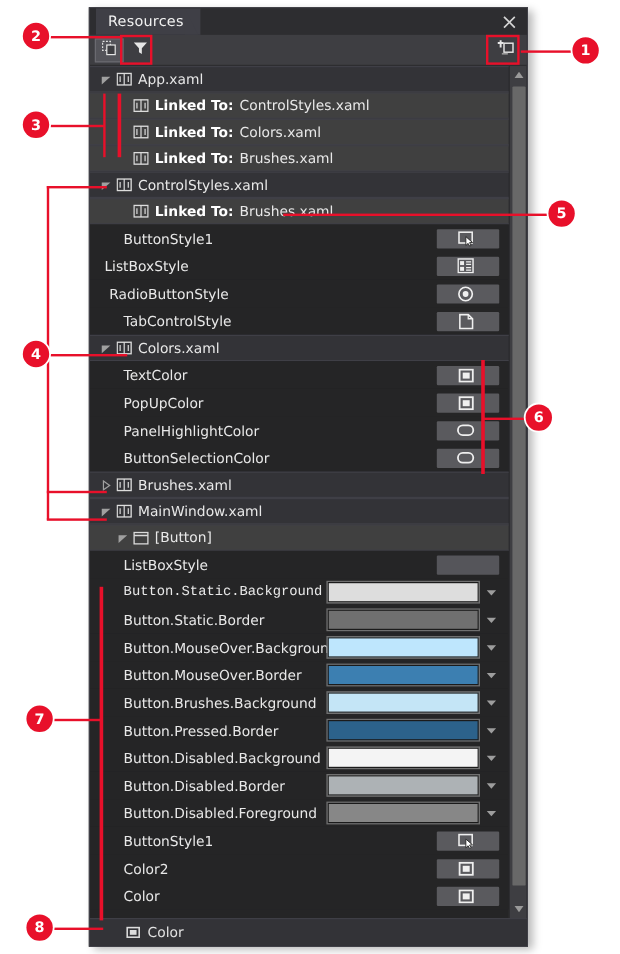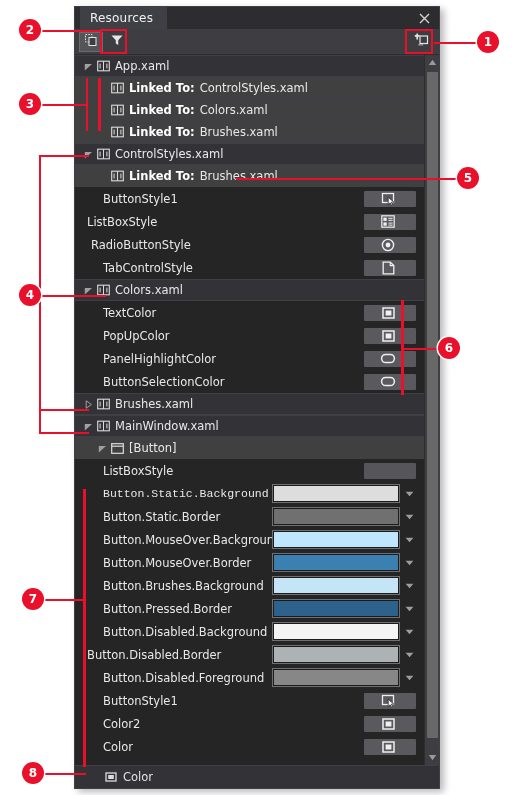--- a/index.html
+++ b/index.html
@@ -651,21 +651,21 @@
             <div class="rowright">
               <div class="swatch" style="background: rgb(244, 244, 244);"></div>
               <div class="caret">
                 <svg width="9" height="6" viewBox="0 0 9 6">
                   <path d="M0.6 0.8 H8.4 L4.5 5.2 Z" fill="#9d9d9d"></path>
                 </svg>
               </div>
             </div>
           </div>
           <div class="row item">
-            <div style="display: flex; align-items: center; padding-left: 12px;">
+            <div style="display: flex; align-items: center; padding-left: 28px;">
               <span class="rlabel">Button.Disabled.Border</span>
             </div>
             <div class="rowright">
               <div class="swatch" style="background: rgb(173, 178, 181);"></div>
               <div class="caret">
                 <svg width="9" height="6" viewBox="0 0 9 6">
                   <path d="M0.6 0.8 H8.4 L4.5 5.2 Z" fill="#9d9d9d"></path>
                 </svg>
               </div>
             </div>

